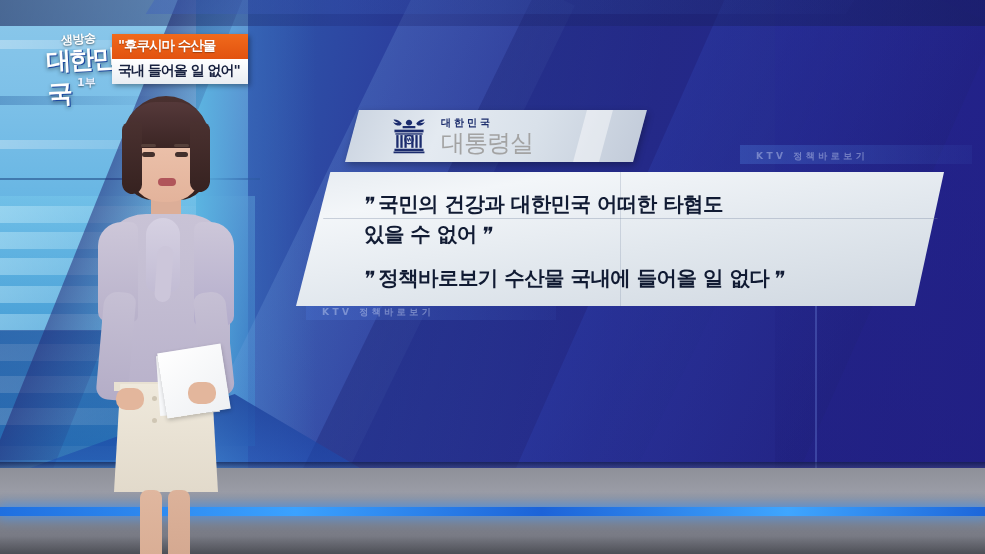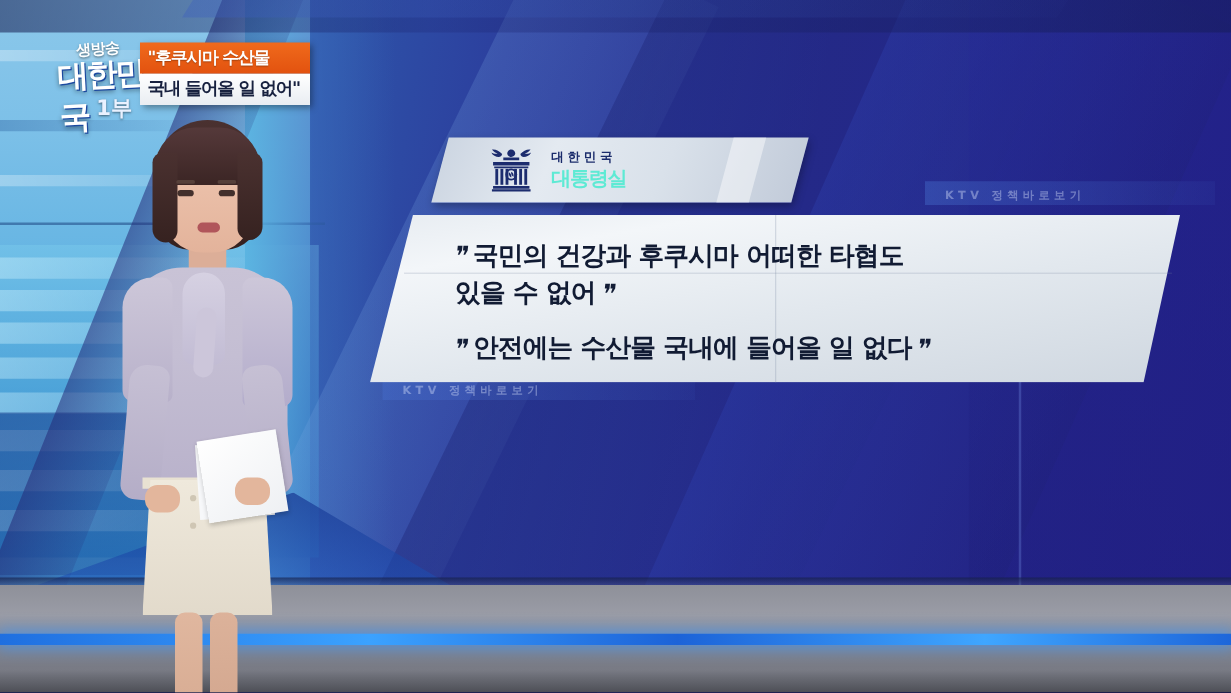--- a/index.html
+++ b/index.html
@@ -247,21 +247,21 @@
   }
   .sl-main{
     position:absolute;left:0px;top:14px;
     font-size:25px;font-weight:bold;color:#ffffff;
     letter-spacing:-2px;
     text-shadow:1px 1px 0 #1c49a0,0 2px 4px rgba(0,0,0,.45);
     transform:rotate(-3deg);
   }
   .sl-part{
     position:absolute;left:30px;top:46px;
-    font-size:17px;font-weight:bold;color:#e9f1ff;
+    font-size:11px;font-weight:bold;color:#e9f1ff;
     text-shadow:0 1px 2px rgba(0,0,0,.5);
   }
 
   
   .headline{
     position:absolute;left:112px;top:34px;width:136px;
     box-shadow:2px 2px 5px rgba(0,0,0,.35);
   }
   .hl-top{
     background:linear-gradient(180deg,#f06a1c,#e2520f);
@@ -303,21 +303,21 @@
     display:flex;align-items:center;gap:9px;padding-left:34px;
     box-sizing:border-box;
   }
   .emblem{width:46px;height:40px;flex:none;}
   .ptxt{display:flex;flex-direction:column;line-height:1;}
   .ptxt-small{
     font-size:10px;font-weight:bold;color:#1a2b6b;
     letter-spacing:3px;margin-bottom:3px;
   }
   .ptxt-big{
-    font-size:16px;font-weight:bold;color:#5eead4;
+    font-size:24px;font-weight:normal;color:#a3a3a3;
     letter-spacing:-1px;
   }
 
   
   .qpanel{
     position:absolute;left:296px;top:172px;width:648px;height:134px;
     background:linear-gradient(170deg,#e7ecf1 0%,#f3f6f9 20%,#e2e8ee 55%,#cfd7e0 100%);
     clip-path:polygon(5.3% 0,100% 0,95.5% 100%,0 100%);
     box-shadow:3px 4px 10px rgba(0,0,0,.32);
   }
@@ -492,23 +492,23 @@
       <div class="ptxt-big">대통령실</div>
     </div>
   </div>
 
   <div class="qpanel"></div>
   <div class="qpanel-vseam"></div>
   <div class="qpanel-seam"></div>
 
   <div class="qtext">
     <div class="qline">
-      <span class="qm qm-open">❞</span><span>국민의 건강과 후쿠시마 어떠한 타협도</span>
+      <span class="qm qm-open">❞</span><span>국민의 건강과 대한민국 어떠한 타협도</span>
     </div>
     <div class="qline">
       <span>있을 수 없어</span><span class="qm qm-close">❞</span>
     </div>
     <div class="qline qline2">
-      <span class="qm qm-open">❞</span><span>안전에는 수산물 국내에 들어올 일 없다</span><span class="qm qm-close">❞</span>
+      <span class="qm qm-open">❞</span><span>정책바로보기 수산물 국내에 들어올 일 없다</span><span class="qm qm-close">❞</span>
     </div>
   </div>
 
 </div>
 
 </body></html>

